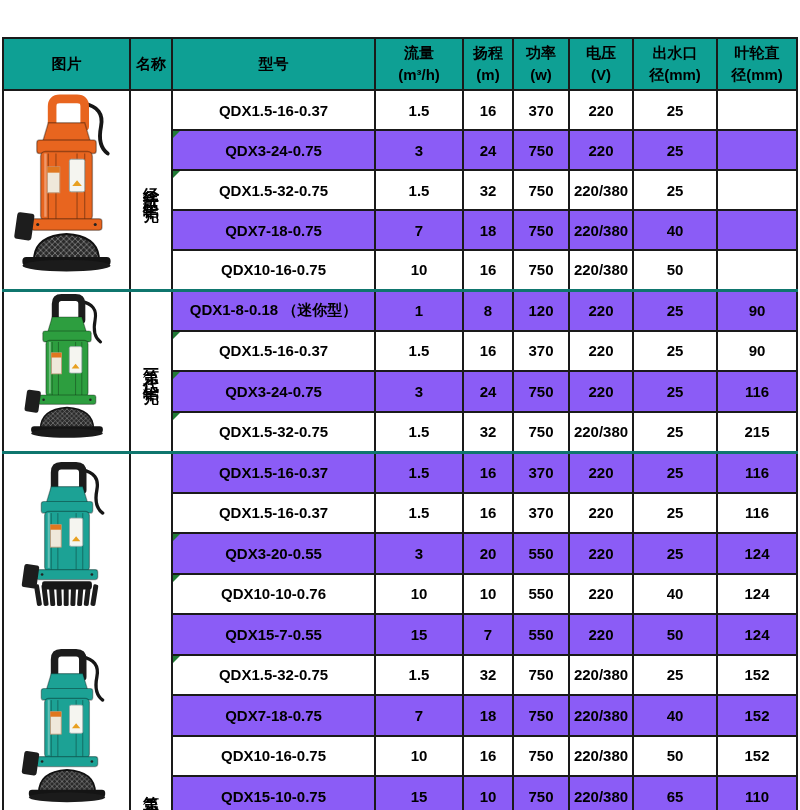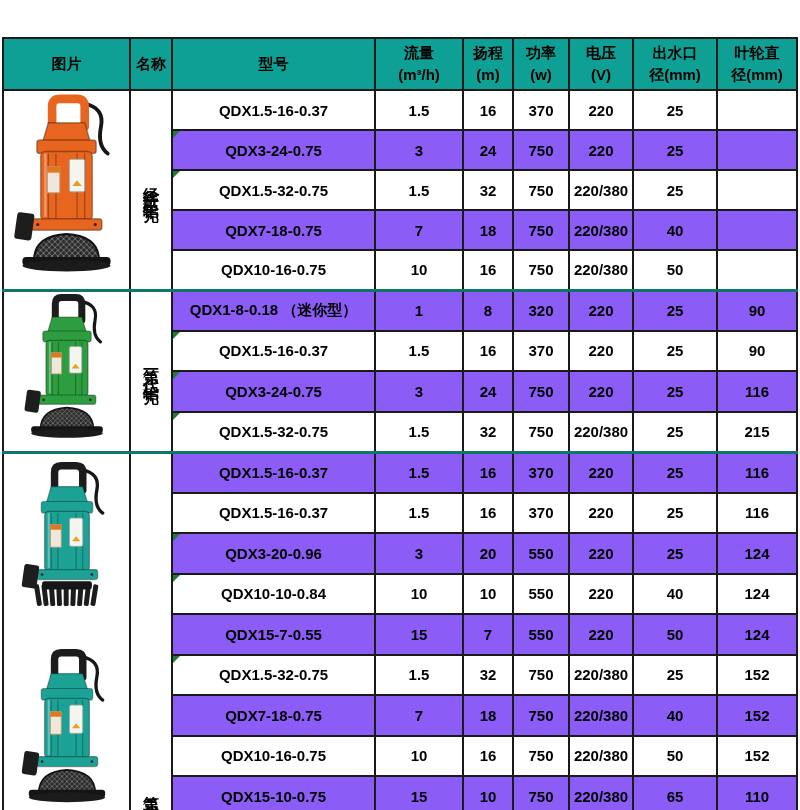--- a/index.html
+++ b/index.html
@@ -202,21 +202,21 @@
     <path d="M26 176 Q26 150 60 148 Q94 150 94 176 Z" fill="url(#mesh1)" stroke="#111" stroke-width="2"></path>
             <rect x="14" y="172" width="92" height="9" rx="4" fill="#141414"></rect>
             <ellipse cx="60" cy="181" rx="46" ry="6" fill="#1b1b1b"></ellipse>
   </svg></span>
               </div>
             </td>
             <td rowspan="4" class="name-cell"><div class="vname">第一代（铝壳）</div></td>
             <td class="model">QDX1-8-0.18 （迷你型）</td>
             <td>1</td>
             <td>8</td>
-            <td>320</td>
+            <td>120</td>
             <td>220</td>
             <td>25</td>
             <td>90</td>
           </tr>
           <tr>
             <td class="model marker">QDX1.5-16-0.37</td>
             <td>1.5</td>
             <td>16</td>
             <td>370</td>
             <td>220</td>
@@ -317,30 +317,30 @@
           <tr>
             <td class="model">QDX1.5-16-0.37</td>
             <td>1.5</td>
             <td>16</td>
             <td>370</td>
             <td>220</td>
             <td>25</td>
             <td>116</td>
           </tr>
           <tr class="alt">
-            <td class="model marker">QDX3-20-0.96</td>
+            <td class="model marker">QDX3-20-0.55</td>
             <td>3</td>
             <td>20</td>
             <td>550</td>
             <td>220</td>
             <td>25</td>
             <td>124</td>
           </tr>
           <tr>
-            <td class="model marker">QDX10-10-0.84</td>
+            <td class="model marker">QDX10-10-0.76</td>
             <td>10</td>
             <td>10</td>
             <td>550</td>
             <td>220</td>
             <td>40</td>
             <td>124</td>
           </tr>
           <tr class="alt">
             <td class="model">QDX15-7-0.55</td>
             <td>15</td>

